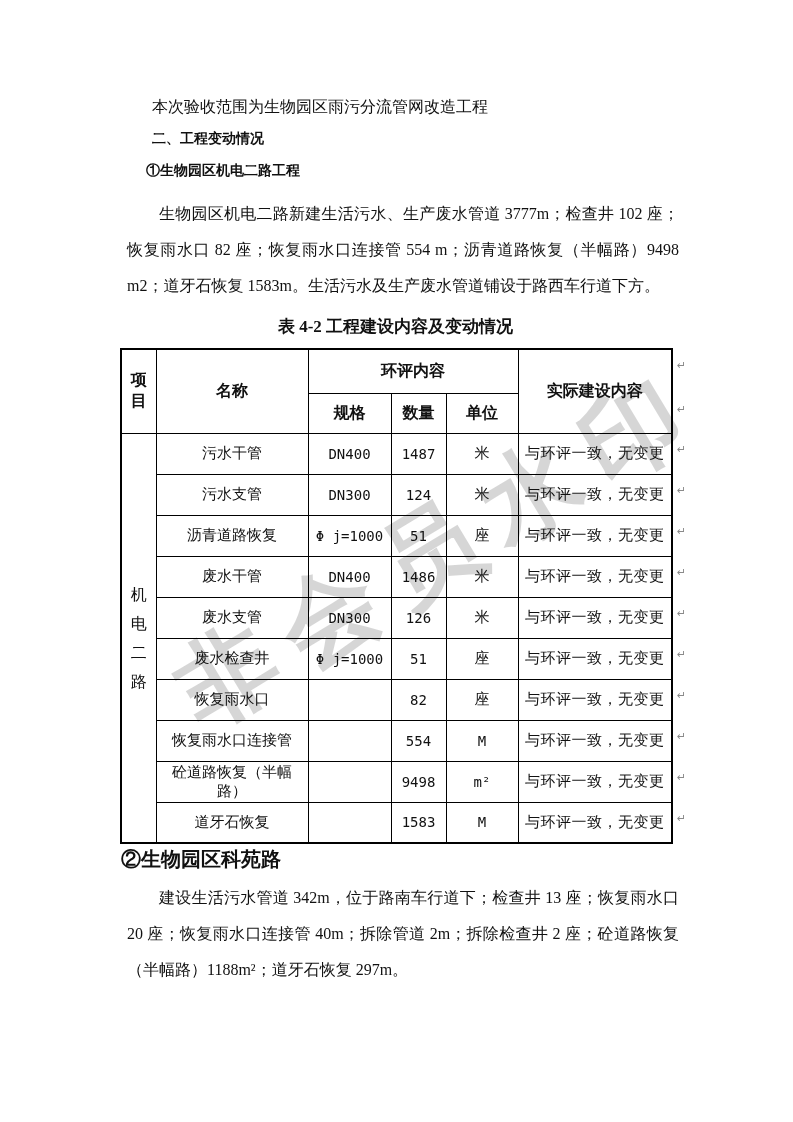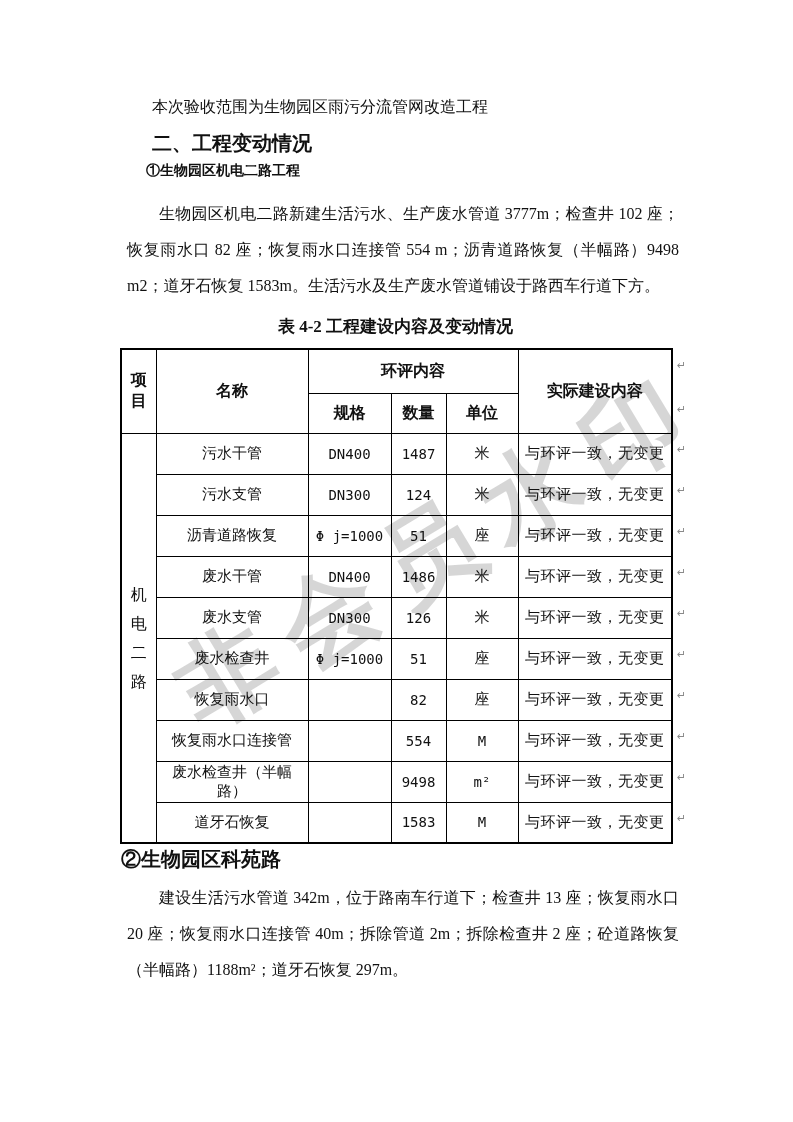--- a/index.html
+++ b/index.html
@@ -26,21 +26,21 @@
     color: rgba(0, 0, 0, 0.16);
     transform: rotate(-31deg);
     transform-origin: 0 50%;
     z-index: 1;
     pointer-events: none;
   }
   
   .content { position: absolute; inset: 0; z-index: 2; }
   .abs { position: absolute; }
   .intro-line { left: 152px; top: 97px; font-size: 16px; }
-  .h-section { left: 152px; top: 130px; font-size: 20px; font-weight: bold; }
+  .h-section { left: 152px; top: 130px; font-size: 14px; font-weight: bold; }
   .h-sub1 { left: 146px; top: 162px; font-size: 14px; font-weight: bold; }
   .para {
     left: 127px; width: 552px;
     font-size: 16px; line-height: 36px;
     text-indent: 32px; text-align: justify;
   }
   .para1 { top: 196px; }
   .para2 { top: 880px; }
   .tbl-title {
     left: 120px; width: 551px; text-align: center;
@@ -177,21 +177,21 @@
               <td class="cn actual">与环评一致，无变更</td>
             </tr>
             <tr>
               <td class="cn">恢复雨水口连接管</td>
               <td class="cn"></td>
               <td class="lat">554</td>
               <td class="lat">M</td>
               <td class="cn actual">与环评一致，无变更</td>
             </tr>
             <tr>
-              <td class="cn">废水检查井（半幅路）</td>
+              <td class="cn">砼道路恢复（半幅路）</td>
               <td class="cn"></td>
               <td class="lat">9498</td>
               <td class="lat">m²</td>
               <td class="cn actual">与环评一致，无变更</td>
             </tr>
             <tr>
               <td class="cn">道牙石恢复</td>
               <td class="cn"></td>
               <td class="lat">1583</td>
               <td class="lat">M</td>

